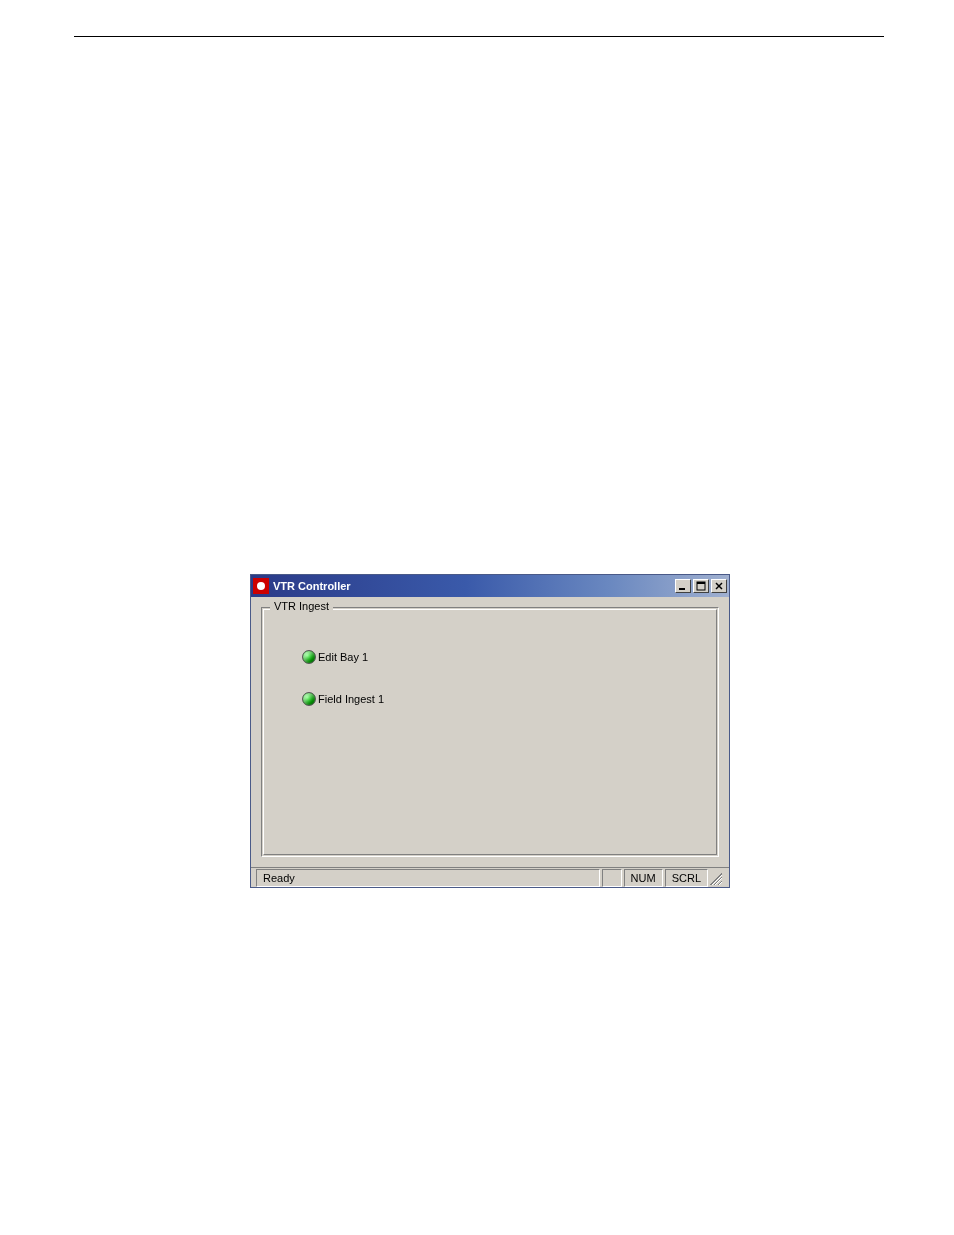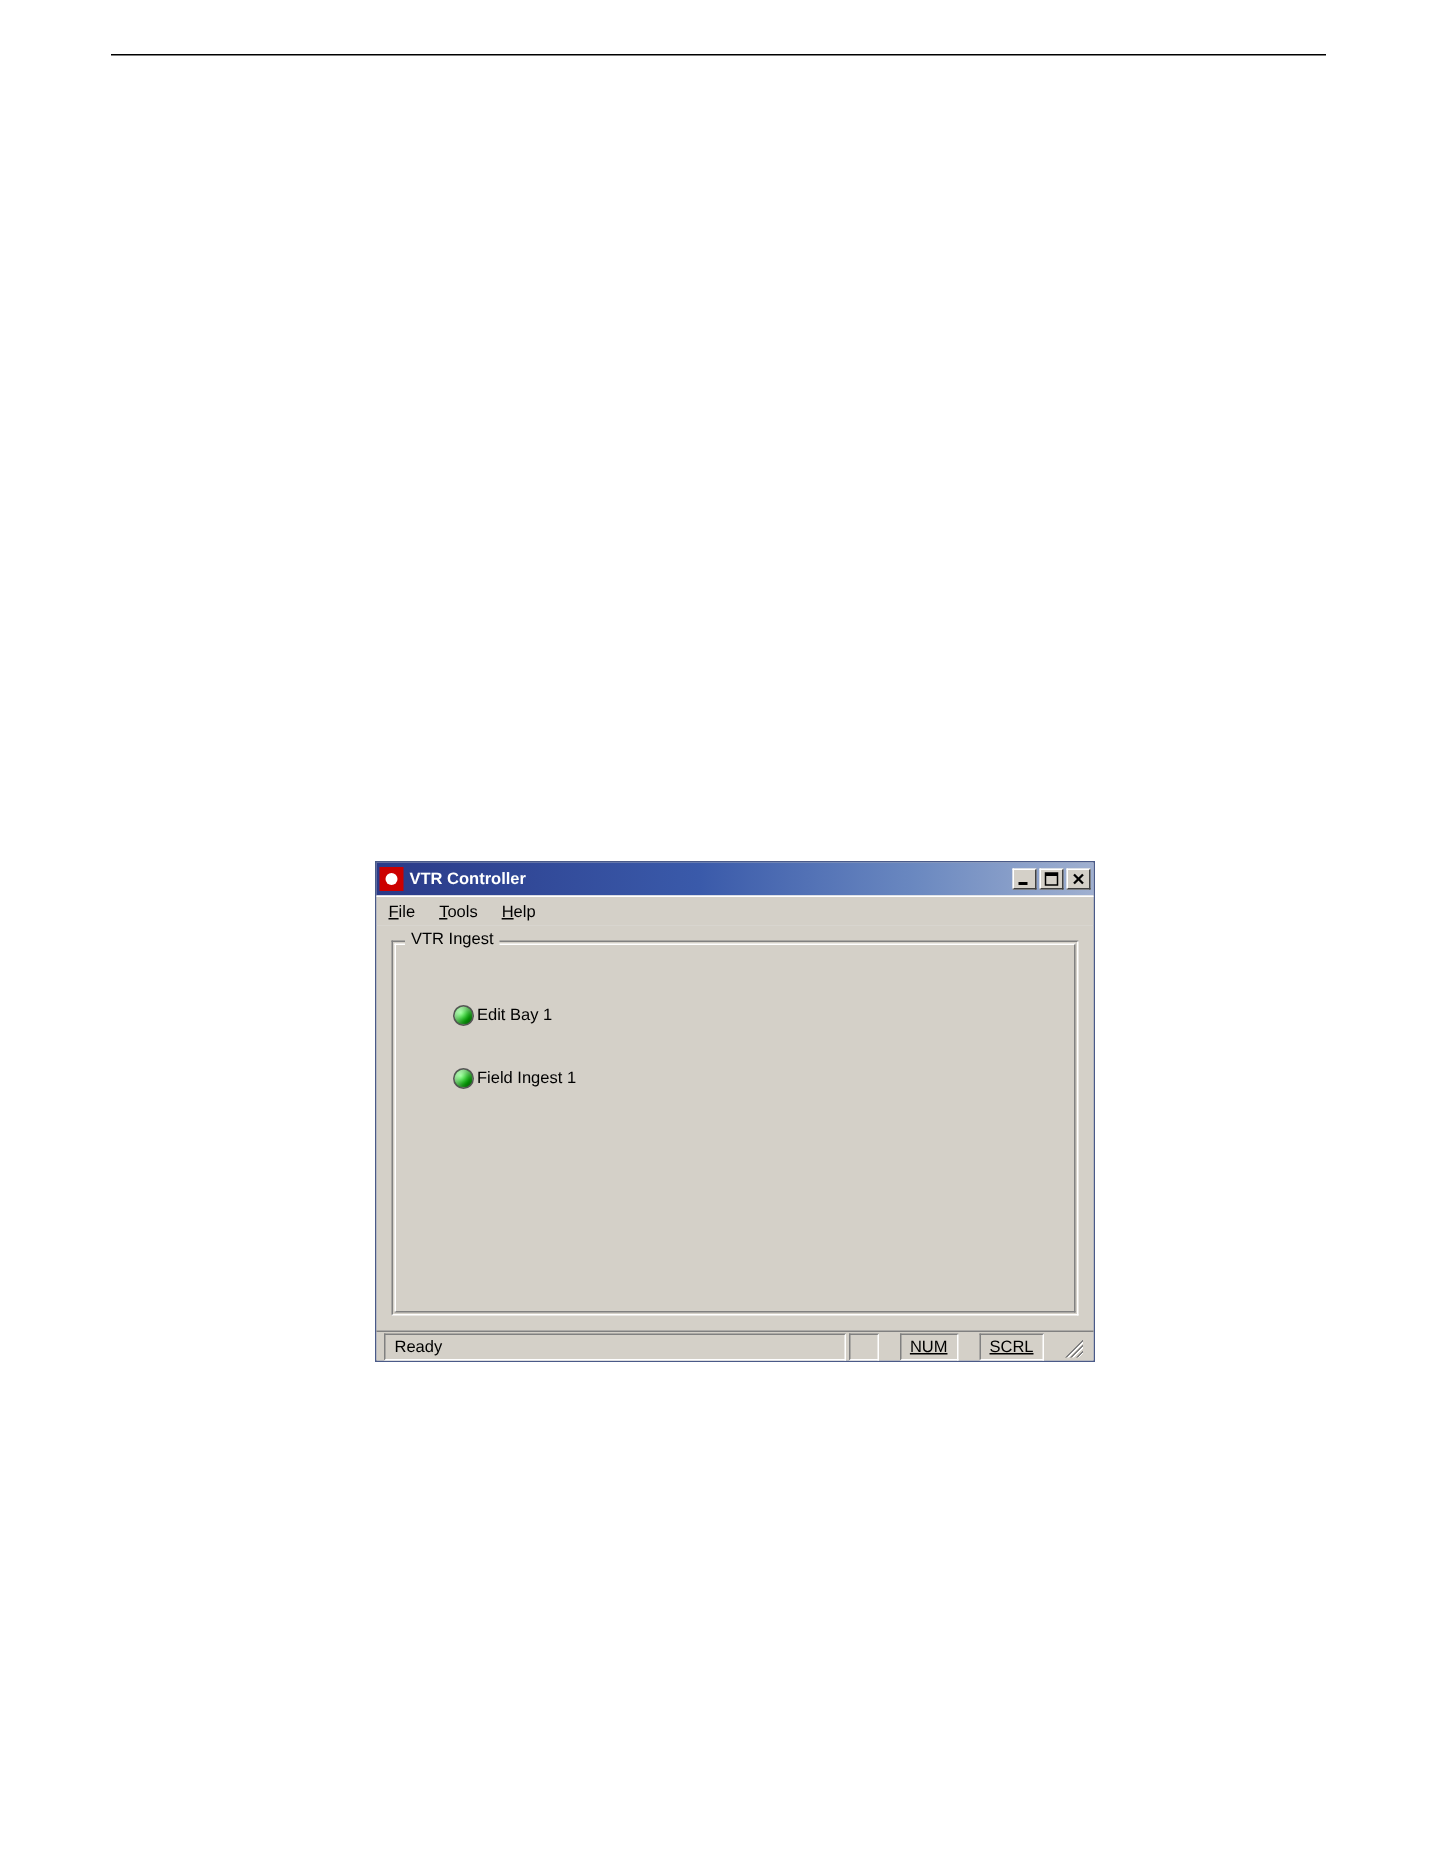--- a/index.html
+++ b/index.html
@@ -16,21 +16,21 @@
       left: 74px;
       width: 810px;
       border-top: 1px solid #000;
     }
     .window {
       position: absolute;
       top: 574px;
       left: 250px;
       width: 480px;
       border: 1px solid #4a5a88;
-      background: #e5e5e5;
+      background: #0369a1;
       font-size: 11px;
     }
     .titlebar {
       height: 22px;
       background: linear-gradient(to right, #2a3a88, #3a5aaa 45%, #6a88c0 75%, #a0b0d0 100%);
       display: flex;
       align-items: center;
       padding: 0 2px;
       color: #fff;
       font-weight: bold;
@@ -158,22 +158,21 @@
       margin-right: 2px;
     }
     .sb-pane {
       border: 1px solid #808080;
       border-right-color: #fff;
       border-bottom-color: #fff;
       padding: 0 6px;
       height: 18px;
       display: flex;
       align-items: center;
-      margin-right: 14px;
-      text-decoration: underline;
+      margin-right: 2px;
     }
     .sb-pane.blank { width: 20px; }
     .grip {
       width: 14px;
       height: 18px;
       position: relative;
     }
     .grip::after {
       content: '';
       position: absolute;
@@ -208,25 +207,20 @@
       </div>
       <div class="tb-btn">
         <svg viewBox="0 0 10 10">
             <line x1="2" y1="2" x2="8" y2="8" stroke="#000" stroke-width="1.5"></line>
             <line x1="8" y1="2" x2="2" y2="8" stroke="#000" stroke-width="1.5"></line>
           </svg>
       </div>
     </div>
   </div>
 
-  <div class="menubar">
-    <span class="menu-item"><span class="u">F</span>ile</span>
-    <span class="menu-item"><span class="u">T</span>ools</span>
-    <span class="menu-item"><span class="u">H</span>elp</span>
-  </div>
 
   <div class="client">
     <div class="groupbox">
       <div class="groupbox-inner"></div>
       <div class="groupbox-label">VTR Ingest</div>
 
       <div class="status-row">
         <div class="led green"></div>
         <span>Edit Bay 1</span>
       </div>

